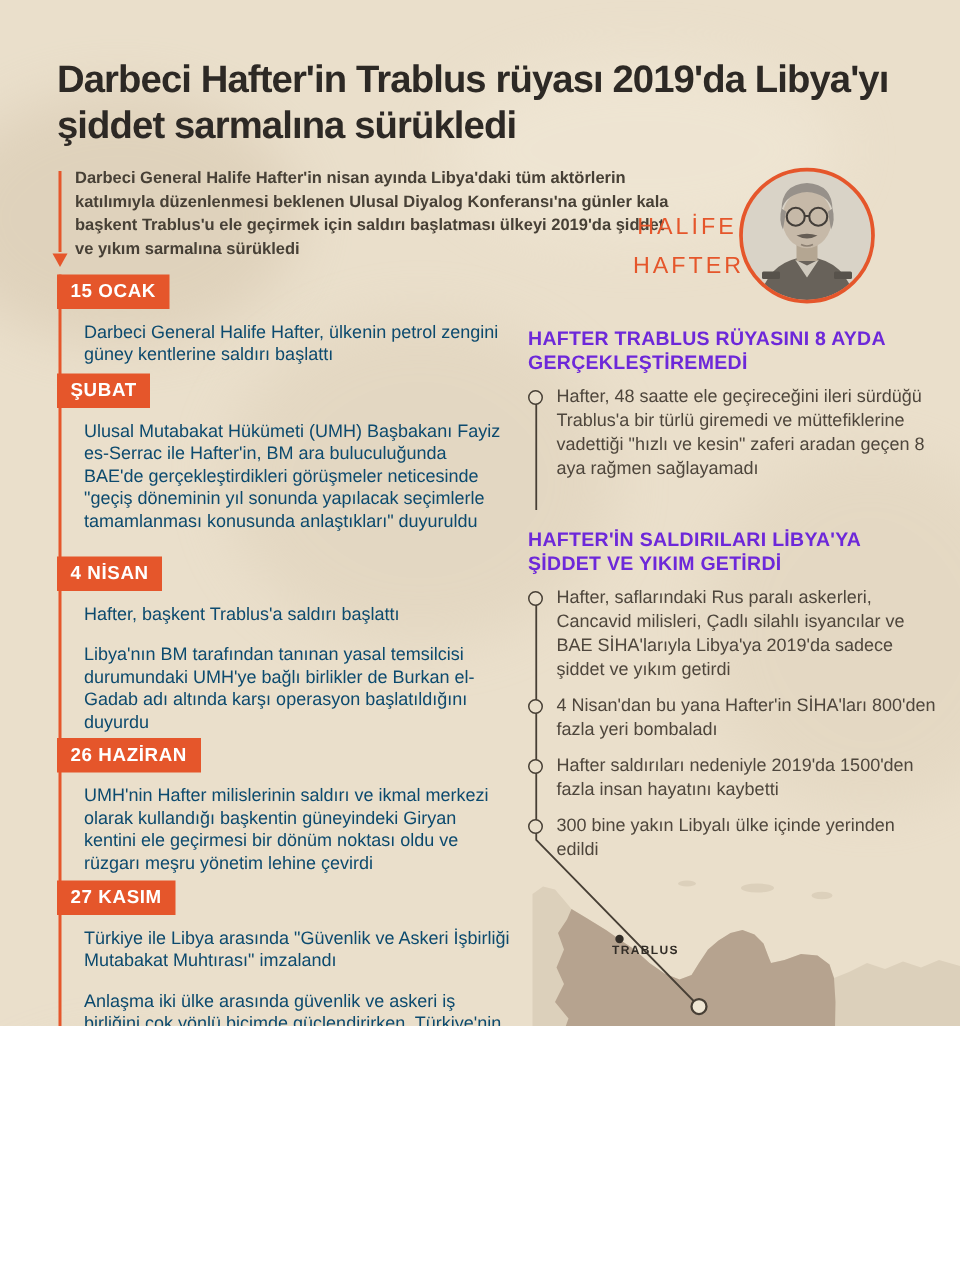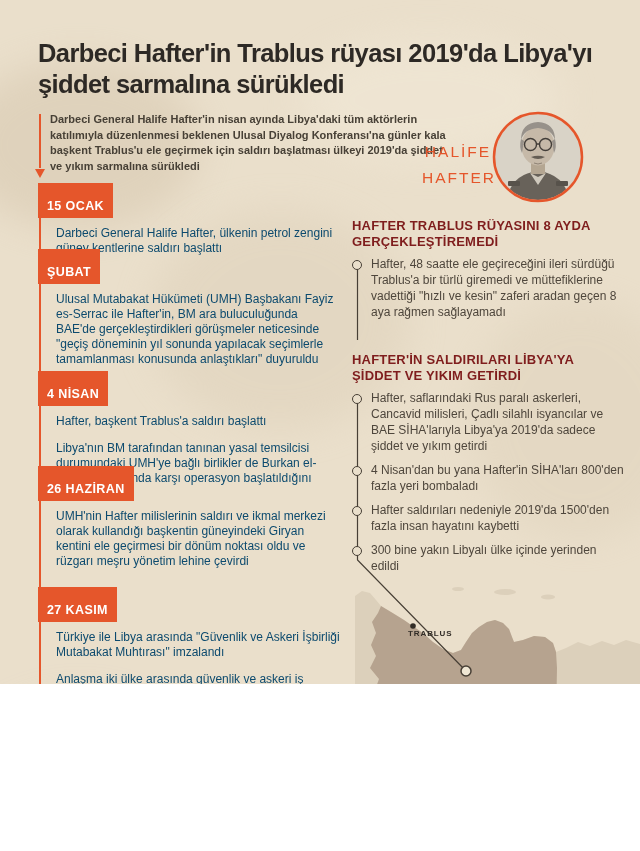--- a/index.html
+++ b/index.html
@@ -44,32 +44,32 @@
     color:#E5562B;font-weight:400;
   }
   svg.portrait{position:absolute;left:492px;top:111px;z-index:2;}
 
   
   .tl-line{position:absolute;left:39px;top:183px;width:2px;height:606px;background:#E5562B;z-index:1;}
   .tl-entry{position:absolute;left:38px;width:302px;z-index:2;}
   .badge{
     display:inline-block;background:#E5562B;color:#fff;
     font-size:12.5px;font-weight:700;letter-spacing:.4px;
-    padding:16px 9px 5px 9px;position:relative;z-index:2;
+    padding:4px 9px 5px 9px;position:relative;z-index:2;
   }
   .paras{margin-left:18px;}
   .tl-p{margin:0;font-size:12px;line-height:15px;color:#0c4a6e;}
   .paras .tl-p:first-child{margin-top:8px;}
   .paras .tl-p + .tl-p{margin-top:12px;}
 
   
   .rc-section{position:absolute;left:352px;width:276px;z-index:2;}
   .rc-head{
     margin:0;font-size:13px;line-height:16px;font-weight:700;letter-spacing:.2px;
-    color:#7f1d1d;width:274px;
+    color:#6d28d9;width:274px;
   }
   ul.bullets{list-style:none;margin:6px 0 0 0;padding:0;}
   ul.bullets li{
     position:relative;padding-left:19px;margin:0 0 8px 0;
     font-size:12px;line-height:16px;color:#4E463C;width:256px;
   }
   ul.bullets li::before{
     content:"";position:absolute;left:0;top:3.5px;width:8px;height:8px;
     border:1.5px solid #473F35;border-radius:50%;background:#EADFCB;
   }
@@ -182,21 +182,21 @@
         <p class="tl-p">Ulusal Mutabakat Hükümeti (UMH) Başbakanı Fayiz es-Serrac ile Hafter'in, BM ara buluculuğunda BAE'de gerçekleştirdikleri görüşmeler neticesinde "geçiş döneminin yıl sonunda yapılacak seçimlerle tamamlanması konusunda anlaştıkları" duyuruldu</p>
       </div>
   </section>
   <section class="tl-entry" style="top:371px">
     <span class="badge">4 NİSAN</span>
     <div class="paras">
         <p class="tl-p">Hafter, başkent Trablus'a saldırı başlattı</p>
         <p class="tl-p">Libya'nın BM tarafından tanınan yasal temsilcisi durumundaki UMH'ye bağlı birlikler de Burkan el-Gadab adı altında karşı operasyon başlatıldığını duyurdu</p>
       </div>
   </section>
-  <section class="tl-entry" style="top:466px">
+  <section class="tl-entry" style="top:492px">
     <span class="badge">26 HAZİRAN</span>
     <div class="paras">
         <p class="tl-p">UMH'nin Hafter milislerinin saldırı ve ikmal merkezi olarak kullandığı başkentin güneyindeki Giryan kentini ele geçirmesi bir dönüm noktası oldu ve rüzgarı meşru yönetim lehine çevirdi</p>
       </div>
   </section>
   <section class="tl-entry" style="top:587px">
     <span class="badge">27 KASIM</span>
     <div class="paras">
         <p class="tl-p">Türkiye ile Libya arasında "Güvenlik ve Askeri İşbirliği Mutabakat Muhtırası" imzalandı</p>
         <p class="tl-p">Anlaşma iki ülke arasında güvenlik ve askeri iş birliğini çok yönlü biçimde güçlendirirken, Türkiye'nin Hafter saldırıları karşısında Libya'nın meşru temsilcisi UMH'ye yardım edebilmesi için yasal zemin sağladı</p>

